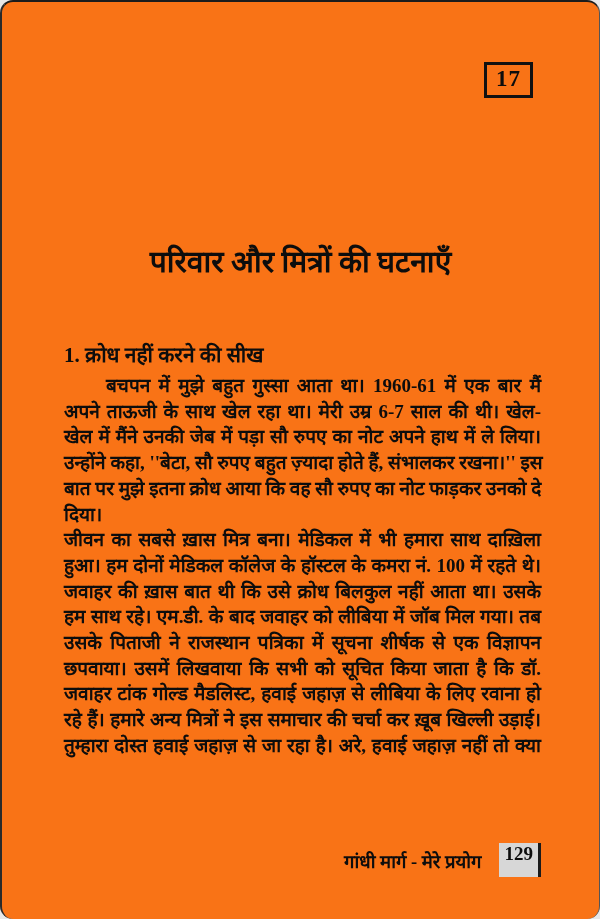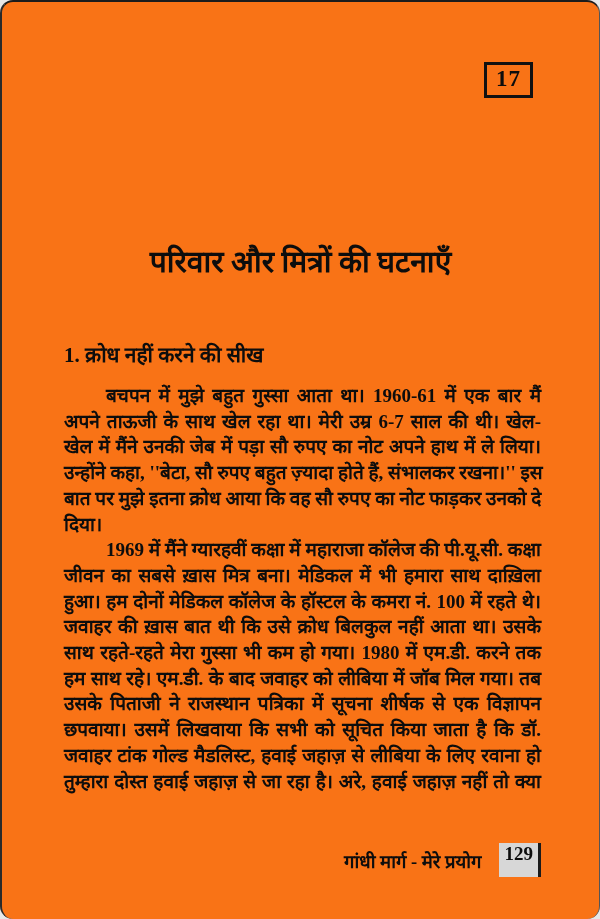--- a/index.html
+++ b/index.html
@@ -42,21 +42,21 @@
   }
   .content {
     position: absolute;
     top: 338px;
     left: 62px;
     right: 58px;
   }
   .section-heading {
     font-size: 21px;
     font-weight: bold;
-    margin-bottom: 15px;
+    margin-bottom: 5px;
   }
   .line {
     font-size: 19px;
     line-height: 25.7px;
     font-weight: 600;
     text-align: justify;
     text-align-last: justify;
     white-space: nowrap;
   }
   .line.first {
@@ -101,29 +101,28 @@
     <div>
       <div class="line first">बचपन में मुझे बहुत गुस्सा आता था। 1960-61 में एक बार मैं</div>
       <div class="line">अपने ताऊजी के साथ खेल रहा था। मेरी उम्र 6-7 साल की थी। खेल-</div>
       <div class="line">खेल में मैंने उनकी जेब में पड़ा सौ रुपए का नोट अपने हाथ में ले लिया।</div>
       <div class="line">उन्होंने कहा, ''बेटा, सौ रुपए बहुत ज़्यादा होते हैं, संभालकर रखना।'' इस</div>
       <div class="line">बात पर मुझे इतना क्रोध आया कि वह सौ रुपए का नोट फाड़कर उनको दे</div>
       <div class="line last">दिया।</div>
     </div>
 
     <div>
-      <div class="line first">1969 में मैंने ग्यारहवीं कक्षा में महाराजा कॉलेज की पी.यू.सी. कक्षा</div>
       <div class="line">जीवन का सबसे ख़ास मित्र बना। मेडिकल में भी हमारा साथ दाख़िला</div>
       <div class="line">हुआ। हम दोनों मेडिकल कॉलेज के हॉस्टल के कमरा नं. 100 में रहते थे।</div>
       <div class="line">जवाहर की ख़ास बात थी कि उसे क्रोध बिलकुल नहीं आता था। उसके</div>
-      <div class="line">साथ रहते-रहते मेरा गुस्सा भी कम हो गया। 1980 में एम.डी. करने तक</div>
       <div class="line">हम साथ रहे। एम.डी. के बाद जवाहर को लीबिया में जॉब मिल गया। तब</div>
       <div class="line">उसके पिताजी ने राजस्थान पत्रिका में सूचना शीर्षक से एक विज्ञापन</div>
       <div class="line">छपवाया। उसमें लिखवाया कि सभी को सूचित किया जाता है कि डॉ.</div>
       <div class="line">जवाहर टांक गोल्ड मैडलिस्ट, हवाई जहाज़ से लीबिया के लिए रवाना हो</div>
+      <div class="line">रहे हैं। हमारे अन्य मित्रों ने इस समाचार की चर्चा कर ख़ूब खिल्ली उड़ाई।</div>
       <div class="line">तुम्हारा दोस्त हवाई जहाज़ से जा रहा है। अरे, हवाई जहाज़ नहीं तो क्या</div>
     </div>
   </div>
 
   <div class="footer">
     <span>गांधी मार्ग - मेरे प्रयोग</span>
     <span class="footer-page-badge">129</span>
   </div>
 
 </div>

